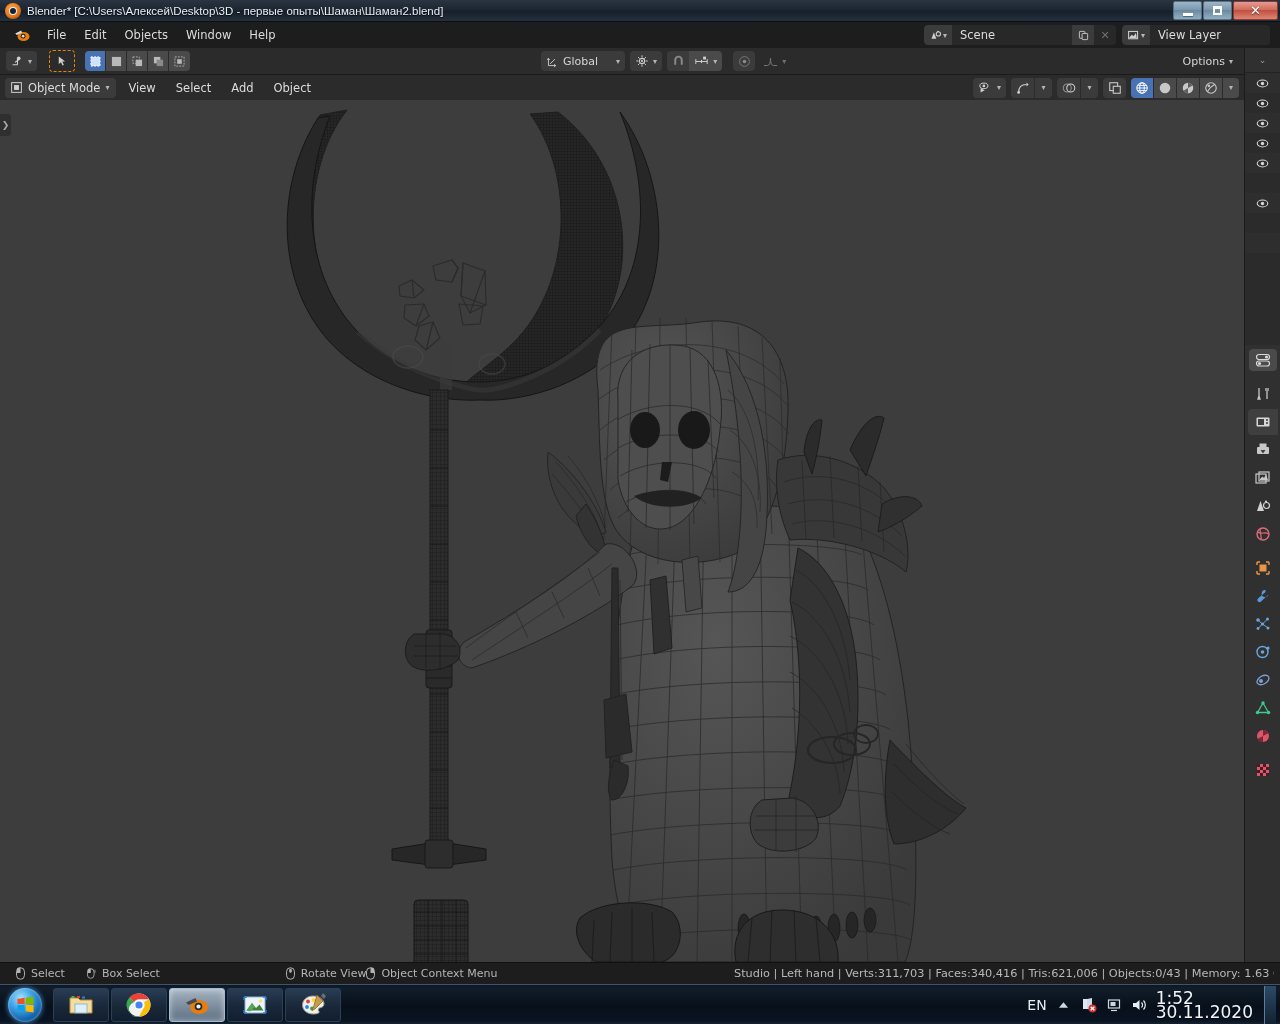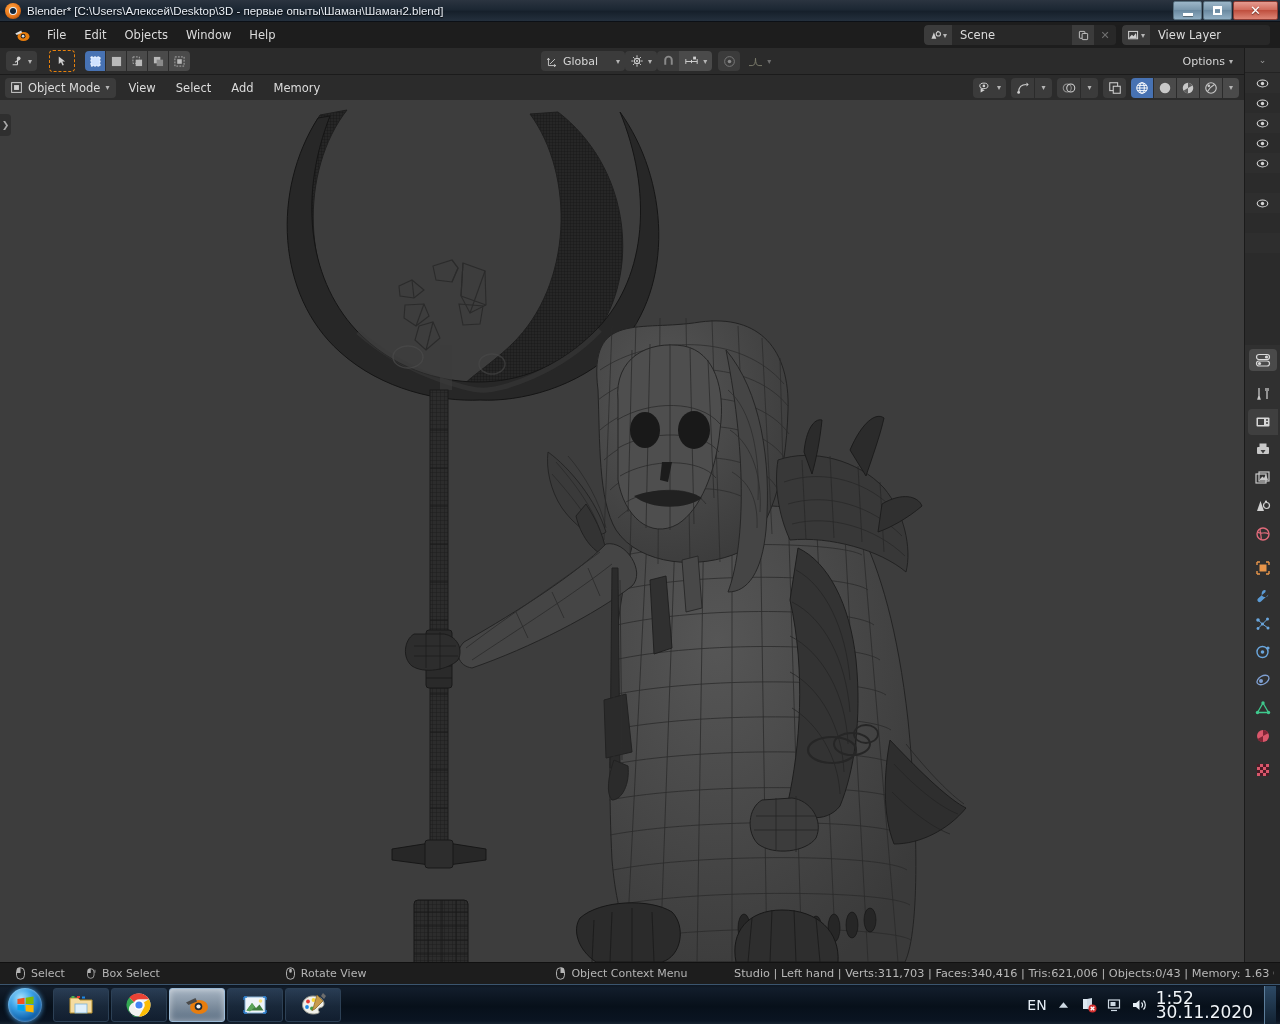--- a/index.html
+++ b/index.html
@@ -361,21 +361,21 @@
           </svg>
       </div>
       <div class="seg">
         <svg class="sel-glyph" viewBox="0 0 12 12">
             <rect x="1" y="1" width="10" height="10" fill="none" stroke="#b0b0b0" stroke-dasharray="2 1.3"></rect>
             <rect x="3.5" y="3.5" width="5" height="5" fill="#b9b9b9"></rect>
           </svg>
       </div>
     </div>
 
-    <div style="position:absolute; left:498px; display:flex; align-items:center; padding-left:43px;">
+    <div style="position:absolute; left:498px; display:flex; align-items:center; gap:5px;padding-left:43px;">
       <div class="th-btn">
         <svg width="13" height="13" viewBox="0 0 16 16">
             <path d="M3 13 L3 4 M3 13 L12 13 M3 4 L1.5 6 M3 4 L4.5 6 M12 13 L10 11.5 M12 13 L10 14.5 M5 11 L11 5" stroke="#d0d0d0" stroke-width="1.1" fill="none"></path>
           </svg>
         <span>Global</span>
         <span class="icon-caret" style="margin-left:14px">▾</span>
       </div>
       <div class="th-btn">
         <svg width="14" height="14" viewBox="0 0 16 16">
             <circle cx="8" cy="8" r="3" fill="none" stroke="#d0d0d0" stroke-width="1.2"></circle>
@@ -427,21 +427,21 @@
       <svg width="13" height="13" viewBox="0 0 16 16">
           <rect x="2" y="2" width="12" height="12" fill="none" stroke="#d0d0d0" stroke-width="1.2"></rect>
           <rect x="5" y="5" width="6" height="6" fill="#d0d0d0"></rect>
         </svg>
       <span>Object Mode</span>
       <span class="icon-caret">▾</span>
     </div>
     <div class="vp-menu">View</div>
     <div class="vp-menu">Select</div>
     <div class="vp-menu">Add</div>
-    <div class="vp-menu">Memory</div>
+    <div class="vp-menu">Object</div>
 
     <div class="vp-right">
       <div class="th-btn">
         <svg width="15" height="13" viewBox="0 0 18 16">
             <ellipse cx="7" cy="6" rx="5" ry="3.4" fill="none" stroke="#d0d0d0" stroke-width="1.2"></ellipse>
             <circle cx="7" cy="6" r="1.6" fill="#d0d0d0"></circle>
             <path d="M3 9 L3 14 L8 11.5 Z" fill="#d0d0d0"></path>
           </svg>
         <span class="icon-caret">▾</span>
       </div>
@@ -894,21 +894,21 @@
         </svg>
       <span>Box Select</span>
     </div>
     <div class="sb-item" style="margin-left:126px">
       <svg class="mouse-glyph" viewBox="0 0 10 14">
           <rect x="0.6" y="0.6" width="8.8" height="12.8" rx="4.4" fill="none" stroke="#b4b4b4" stroke-width="1.1"></rect>
           <rect x="3.6" y="1.6" width="2.8" height="4.6" rx="1.4" fill="#b4b4b4"></rect>
         </svg>
       <span>Rotate View</span>
     </div>
-    <div class="sb-item" style="margin-left:190px">
+    <div class="sb-item" style="">
       <svg class="mouse-glyph" viewBox="0 0 10 14">
           <rect x="0.6" y="0.6" width="8.8" height="12.8" rx="4.4" fill="none" stroke="#b4b4b4" stroke-width="1.1"></rect>
           <path d="M9 1.6 A4 4 0 0 0 5 0.6 L5 6.4 L9 6.4 Z" fill="#b4b4b4"></path>
         </svg>
       <span>Object Context Menu</span>
     </div>
     <div class="sb-stats">Studio | Left hand | Verts:311,703 | Faces:340,416 | Tris:621,006 | Objects:0/43 | Memory: 1.63 GiB | 2</div>
   </div>
 
   <div class="taskbar">

